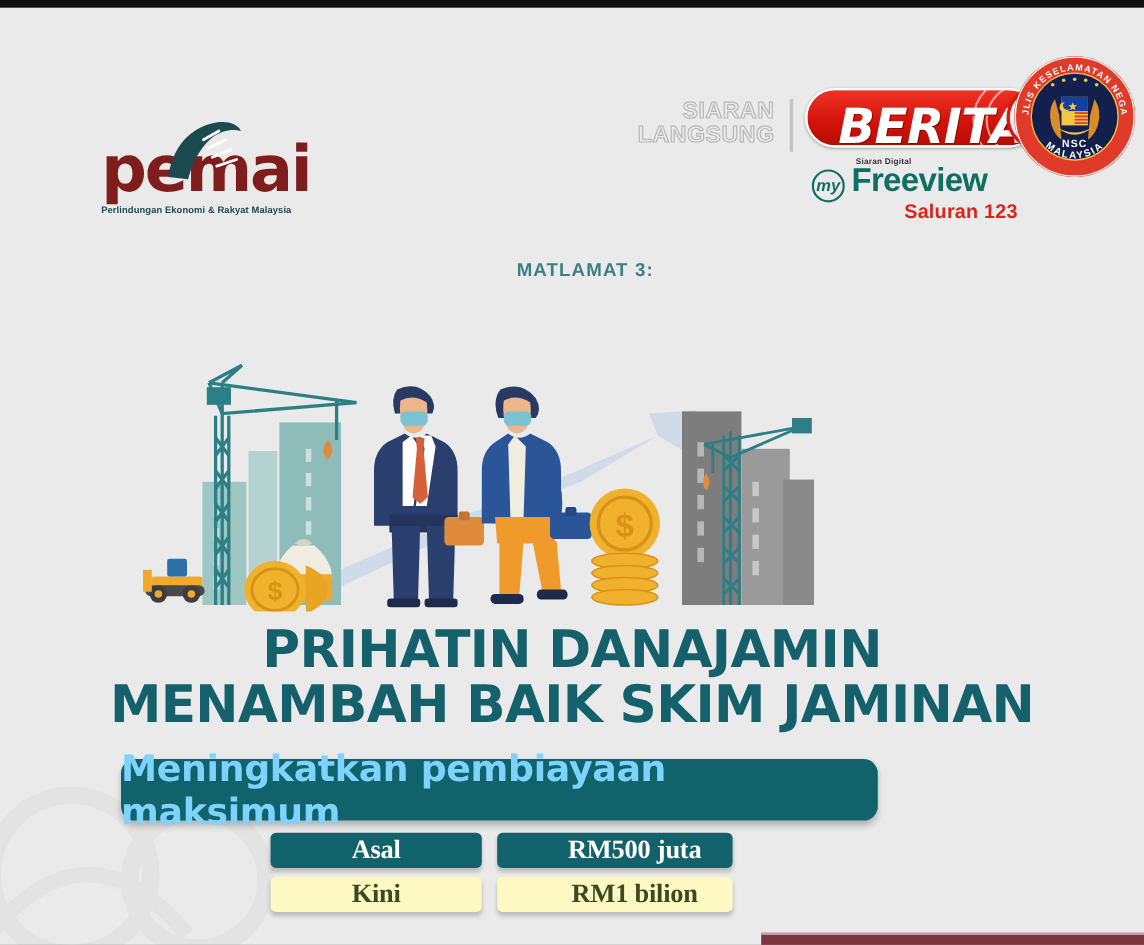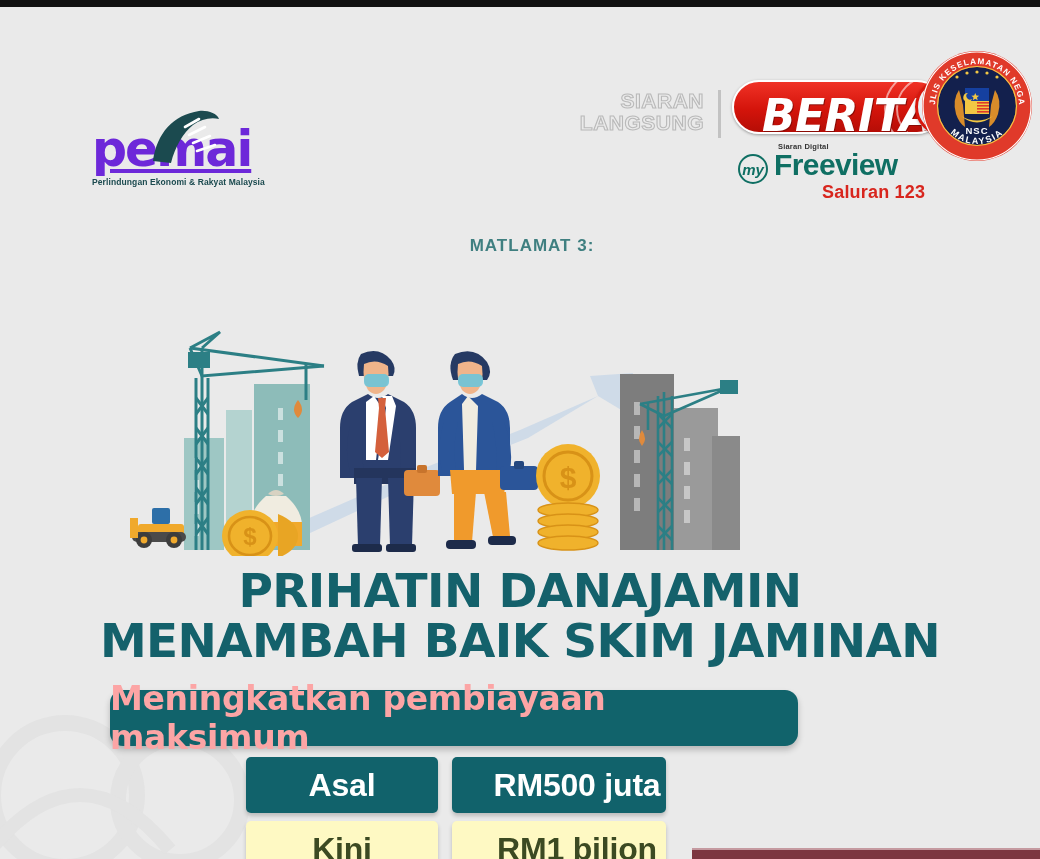--- a/index.html
+++ b/index.html
@@ -23,22 +23,22 @@
   #watermark {
     position:absolute; left:-30px; top:700px;
     width:330px; height:190px;
     opacity:.045; pointer-events:none;
   }
   
   #pemai-logo {
     position:absolute; left:92px; top:125px; width:200px; height:92px;
   }
   #pemai-wordmark {
-    font-size:49px; font-weight:700; letter-spacing:-2px;
-    color:#6d28d9; line-height:1; font-family:"DejaVu Sans", sans-serif;text-decoration:underline;
+    font-size:58px; font-weight:700; letter-spacing:-2px;
+    color:#7f1d1d; line-height:1; font-family:"DejaVu Sans", sans-serif;
   }
   #pemai-tagline {
     margin-top:3px; font-size:8.5px; font-weight:700;
     color:#1b4a4f; letter-spacing:.1px; white-space:nowrap;
   }
   #pemai-leaf {
     position:absolute; left:55px; top:-16px; width:74px; height:58px;
   }
   
   #broadcast-bar {
@@ -132,34 +132,34 @@
     font-family:"DejaVu Sans", sans-serif;
   }
   
   #subtitle-pill {
     position:absolute; left:110px; top:690px; width:688px; height:56px;
     background:#11636b; border-radius:13px;
     box-shadow:0 4px 6px rgba(0,0,0,.22);
     display:flex; align-items:center; justify-content:center;
   }
   #subtitle-text {
-    color:#fca5a5; font-size:33px; font-weight:700; letter-spacing:-.3px;
+    color:#7dd3fc; font-size:33px; font-weight:700; letter-spacing:-.3px;
     font-family:"DejaVu Sans", sans-serif;
   }
   
   #comparison-table {
     position:absolute; left:246px; top:757px; width:420px;
   }
   .cmp-row { display:flex; gap:14px; margin-bottom:8px; }
   .cmp-cell {
-    height:56px; border-radius:5px;
+    height:32px; border-radius:5px;
     display:flex; align-items:center; justify-content:center;
-    font-size:32px; font-weight:700; letter-spacing:-.2px;
+    font-size:24px; font-weight:700; letter-spacing:-.2px;
     box-shadow:0 3px 4px rgba(0,0,0,.2);
-    font-family:Liberation Sans, sans-serif;
+    font-family:Liberation Serif, serif;
   }
   .cmp-label { width:192px; }
   .cmp-value { width:214px;padding-left:36px; }
   .row-asal .cmp-cell { background:#11626b; color:#fff; }
   .row-kini .cmp-cell { background:#fef9c3; color:#3c4a22; }
   
   #lower-third-bar {
     position:absolute; left:692px; top:848px; width:348px; height:11px;
     background:#7c3640; border-top:2px solid #c59aa0;
   }

